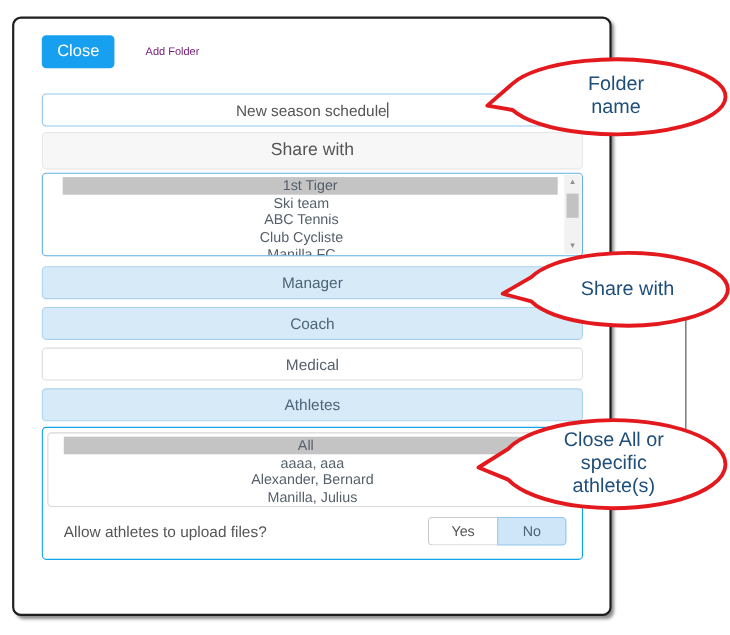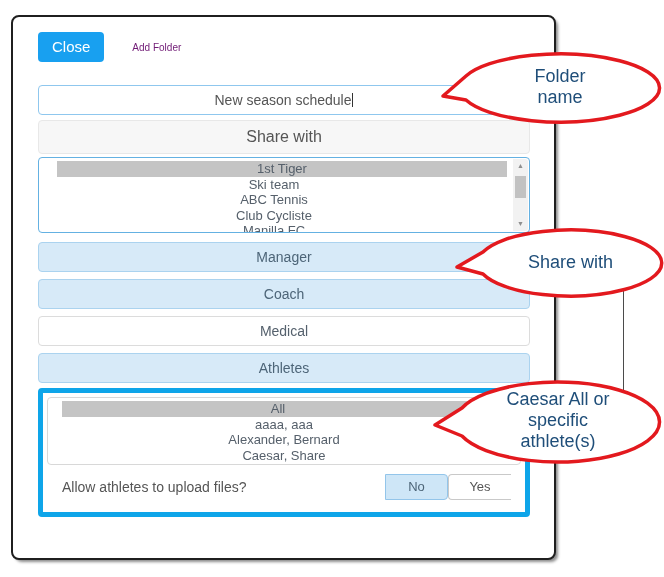--- a/index.html
+++ b/index.html
@@ -58,21 +58,21 @@
 
   .role-btn {
     width: 100%; height: 30px; border-radius: 4px; margin-bottom: 7px;
     font-size: 14px; color: #55616d; text-align: center; line-height: 28px; cursor: pointer;
     background: #fff; border: 1px solid #dcdcdc;
     font-family: "Liberation Sans", sans-serif; display: block;
   }
   .role-btn.selected { background: #d7eaf8; border: 1px solid #abd3ef; color: #4d6578; }
 
   .athlete-panel {
-    border: 5px solid #0ea5e9; border-radius: 4px; padding: 4px 4px 0 4px; margin-top: -2px;
+    border: 1px solid #0ea5e9; border-radius: 4px; padding: 4px 4px 0 4px; margin-top: -2px;
   }
   .athlete-listbox {
     height: 68px; border: 1px solid #d8d8d8; border-radius: 4px;
     background: #fff; overflow: hidden;
   }
   .athlete-listbox .lb-row.selected { margin-left: 14px; margin-right: 26px; }
   .athlete-listbox .lb-row:first-child { margin-top: 3px; }
 
   .allow-row {
     display: flex; align-items: center; justify-content: space-between;
@@ -149,28 +149,28 @@
     <button class="role-btn selected">Manager</button>
     <button class="role-btn selected">Coach</button>
     <button class="role-btn">Medical</button>
     <button class="role-btn selected">Athletes</button>
 
     <div class="athlete-panel">
       <div class="athlete-listbox">
         <div class="lb-row selected">All</div>
         <div class="lb-row">aaaa, aaa</div>
         <div class="lb-row">Alexander, Bernard</div>
-        <div class="lb-row">Caesar, Share</div>
+        <div class="lb-row">Manilla, Julius</div>
         <div class="lb-row">Caserine, Sally</div>
       </div>
       <div class="allow-row">
         <span class="allow-label">Allow athletes to upload files?</span>
         <div class="segmented">
+          <button class="seg-btn yes">Yes</button>
           <button class="seg-btn no selected">No</button>
-          <button class="seg-btn yes">Yes</button>
         </div>
       </div>
     </div>
 
   </div>
 
   <div class="callout" style="left:440px; top:50px; width:224px; height:78px;">
     <svg width="224" height="78" viewBox="0 0 224 78">
       <path d="M 26 26 A 100 34 0 1 1 26 50 L 3 46 Z" fill="#ffffff" stroke="#e3191e" stroke-width="3.5" stroke-linejoin="round"></path>
     </svg>
@@ -187,19 +187,19 @@
     <div class="callout-text" style="left:50px; top:26px; width:145px;">
       <span class="callout-line">Share with</span>
     </div>
   </div>
 
   <div class="callout" style="left:432px; top:378px; width:232px; height:92px;">
     <svg width="232" height="92" viewBox="0 0 232 92">
       <path d="M 30 30 A 102 40 0 1 1 30 58 L 3 47 Z" fill="#ffffff" stroke="#e3191e" stroke-width="3.5" stroke-linejoin="round"></path>
     </svg>
     <div class="callout-text" style="left:53px; top:11px; width:146px;">
-      <span class="callout-line">Caesar All or</span>
+      <span class="callout-line">Close All or</span>
       <span class="callout-line">specific</span>
       <span class="callout-line">athlete(s)</span>
     </div>
   </div>
 
 </div>
 
 </body></html>

